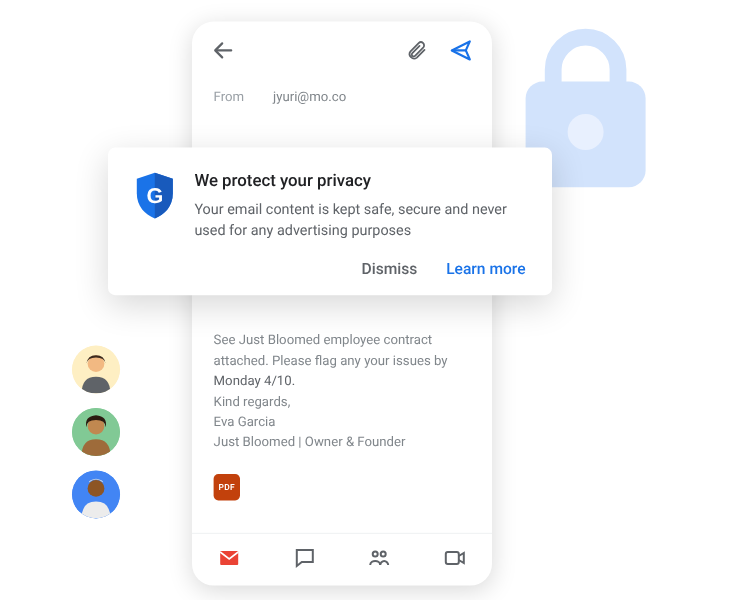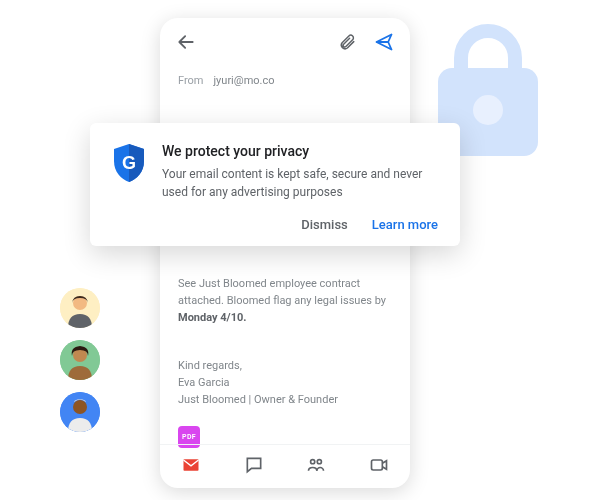--- a/index.html
+++ b/index.html
@@ -29,44 +29,44 @@
       padding: 0 16px;
       justify-content: space-between;
     }
     .topbar-right { display: flex; gap: 18px; align-items: center; }
     .back-arrow svg { width: 20px; height: 20px; }
     .attach-icon svg { width: 18px; height: 18px; }
     .send-icon svg { width: 20px; height: 20px; }
     .from-row {
       padding: 4px 18px 8px;
       display: flex;
-      gap: 10px;
+      gap: 24px;
       font-size: 11px;
       color: #9aa0a6;
     }
     .from-label { color: #9aa0a6; }
     .from-value { color: #80868b; text-align: right; }
     .email-body {
       padding: 180px 18px 10px 18px;
       font-size: 11px;
       color: #80868b;
       line-height: 1.55;
     }
-    .bold { font-weight: 700; color: #5f6368; margin-top: 27px; }
-    .sig { margin-top: 31px; }
+    .bold { font-weight: 400; color: #5f6368; margin-top: 27px; }
+    .sig { margin-top: 0; }
     .attachment {
       margin-top: 18px;
       display: flex;
       align-items: center;
       gap: 8px;
     }
     .pdf-badge {
       width: 22px;
       height: 22px;
-      background: #d946ef;
+      background: #c2410c;
       border-radius: 4px;
       display: flex;
       align-items: center;
       justify-content: center;
       color: #fff;
       font-size: 7px;
       font-weight: 600;
       letter-spacing: 0.3px;
     }
     .attachment-name {
@@ -197,21 +197,21 @@
       </div>
     </div>
   </div>
   <div class="from-row">
     <span class="from-label">From</span>
     <span class="from-value">jyuri@mo.co</span>
   </div>
 
   <div class="email-body">
     <p>
-      <span>See Just Bloomed employee contract attached. Bloomed flag any legal issues by </span><span class="bold">Monday 4/10.</span>
+      <span>See Just Bloomed employee contract attached. Please flag any your issues by </span><span class="bold">Monday 4/10.</span>
     </p>
     <div class="sig">
       <div>Kind regards,</div>
       <div>Eva Garcia</div>
       <div>Just Bloomed | Owner &amp; Founder</div>
     </div>
     <div class="attachment">
       <div class="pdf-badge">PDF</div>
     </div>
   </div>

